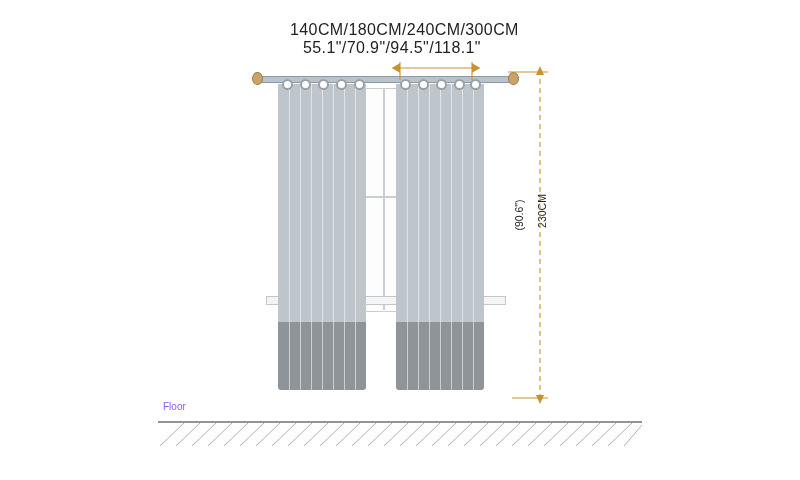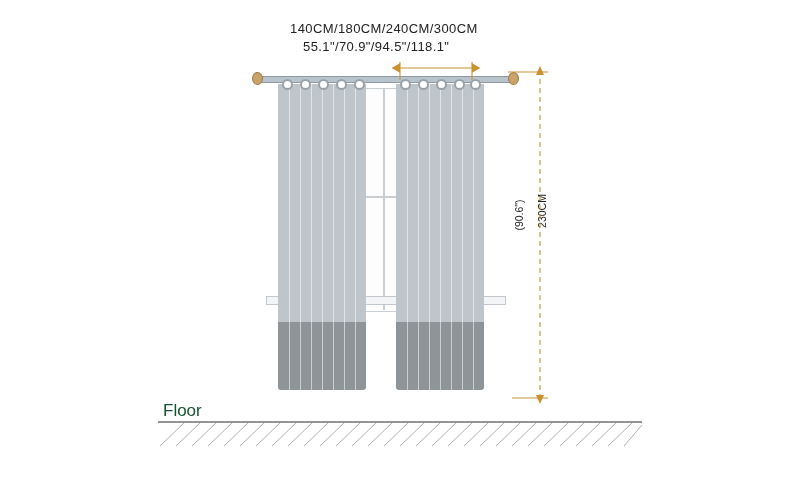--- a/index.html
+++ b/index.html
@@ -14,31 +14,31 @@
     position: relative;
     width: 800px;
     height: 480px;
     background: #ffffff;
     overflow: hidden;
   }
 
   
   .dim-label {
     position: absolute;
-    font-size: 13px;
+    font-size: 16px;
     letter-spacing: 0.4px;
     color: #222222;
     white-space: nowrap;
   }
   .floor-label {
     position: absolute;
     left: 163px;
     top: 401px;
-    font-size: 17px;
-    color: #14532d;
+    font-size: 10px;
+    color: #8b5cf6;
   }
 
   
   #dim-top-cm {
     left: 290px;
     top: 21px;
   }
   #dim-top-in {
     left: 303px;
     top: 39px;

